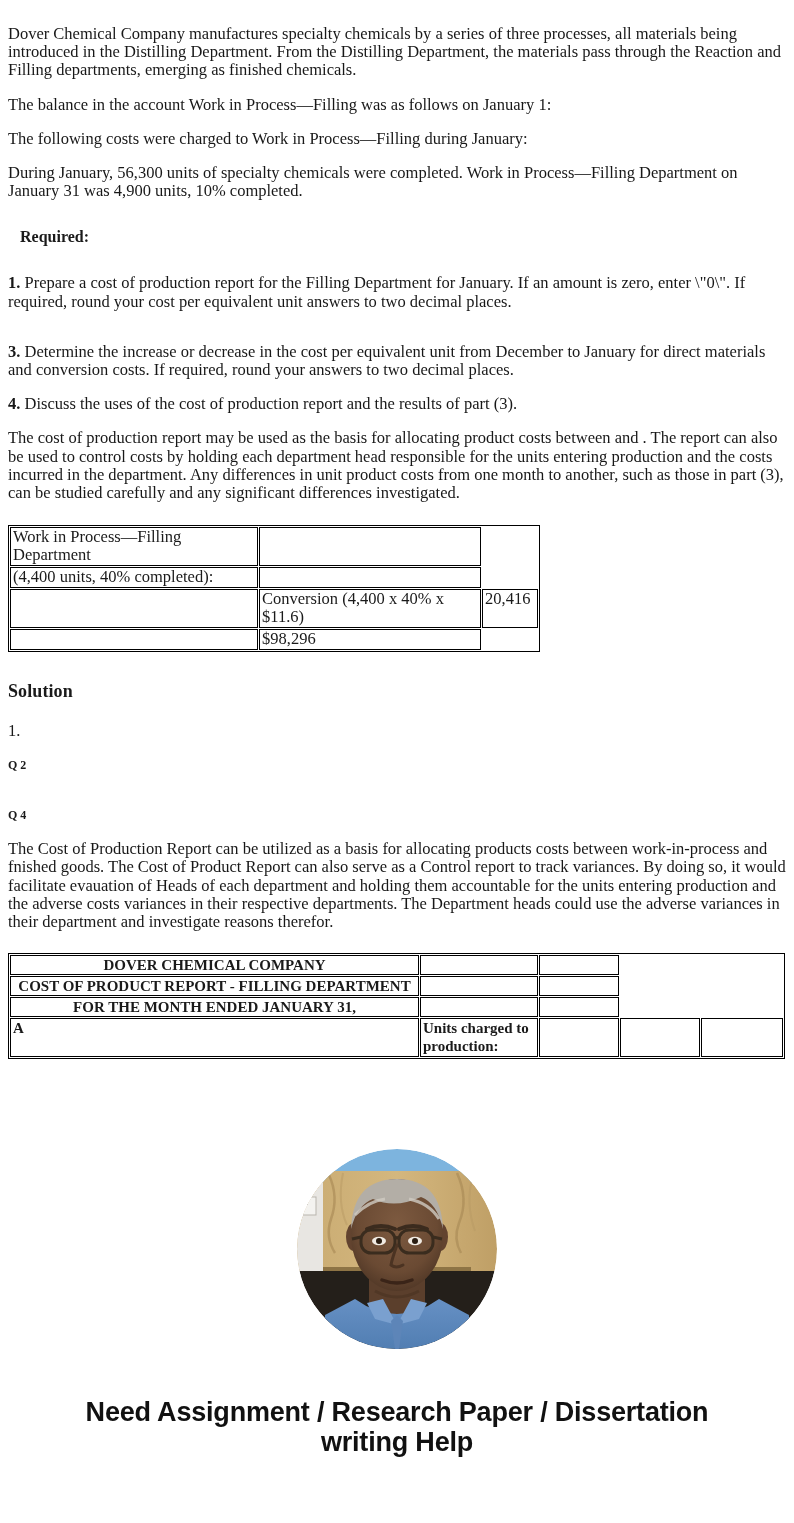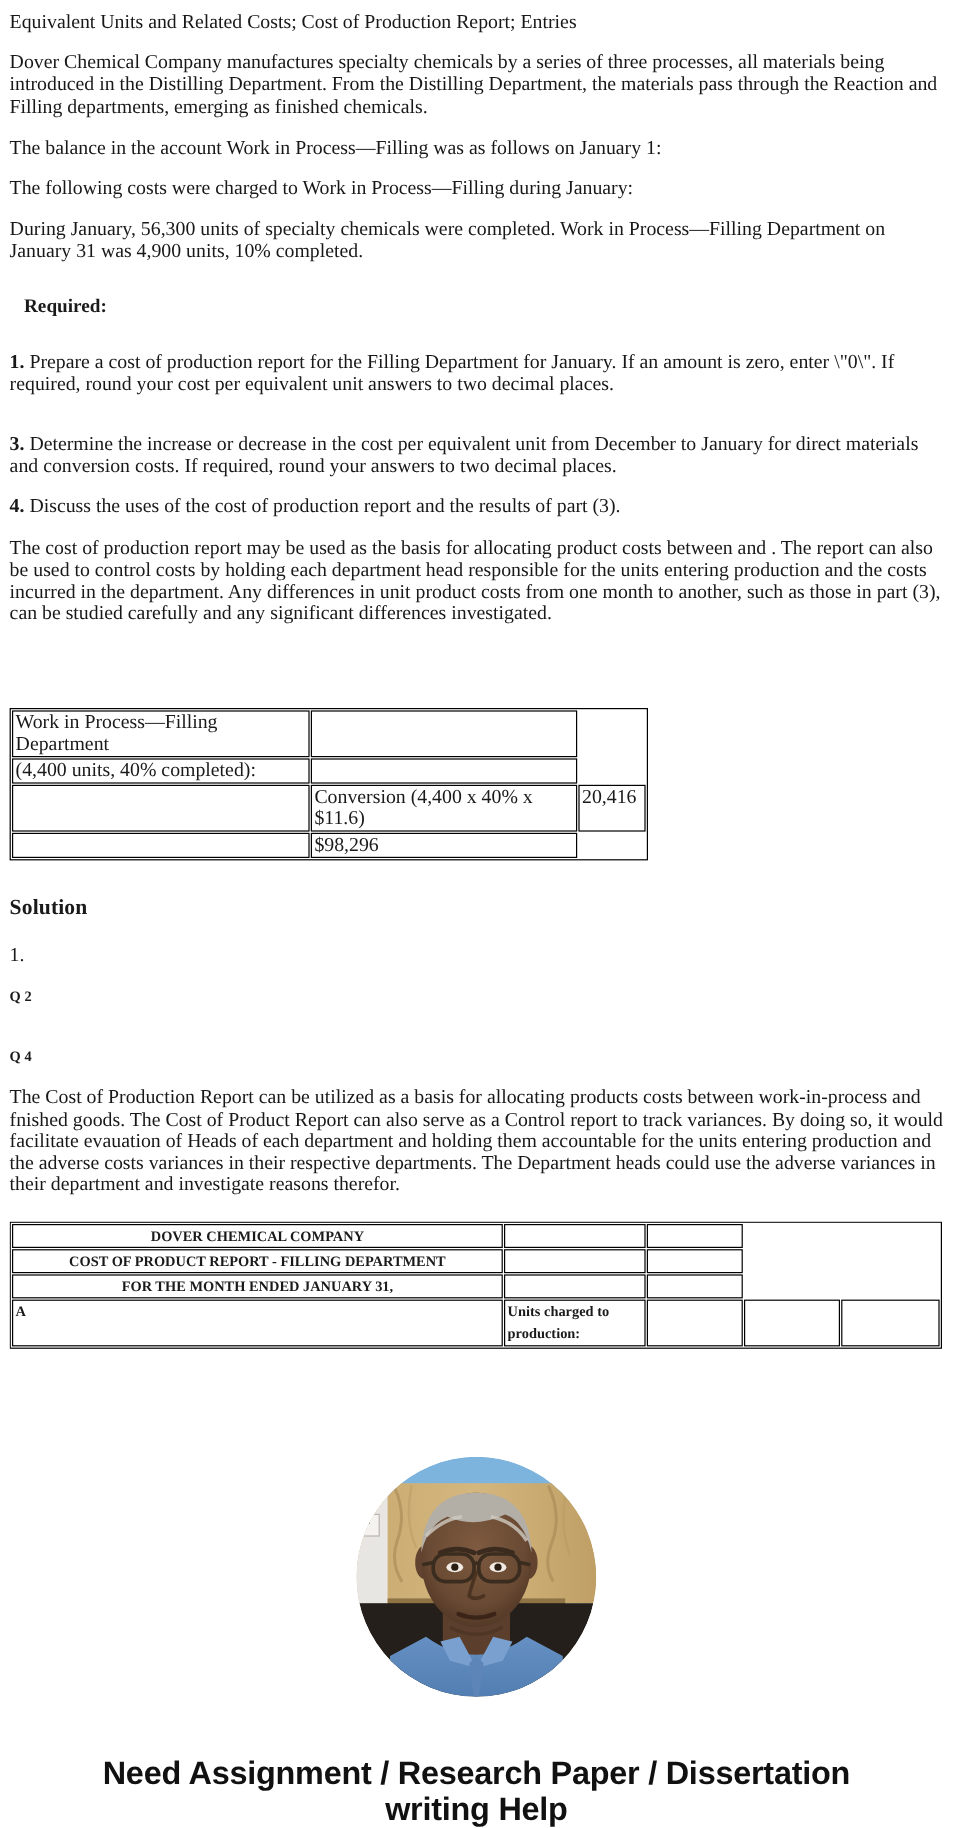--- a/index.html
+++ b/index.html
@@ -79,21 +79,21 @@
     vertical-align: top;
     height: 19px;
     box-sizing: border-box;
     background: #fff;
   }
   table.wp-table td.noborder {
     border: none;
   }
 
   
-  #wip-table { width: 530px; margin-top: 47px; }
+  #wip-table { width: 530px; }
   #wip-table col.c1 { width: 248px; }
   #wip-table col.c2 { width: 222px; }
   #wip-table col.c3 { width: 56px; }
 
   
   #cpr-table {
     width: 777px;
     border: 1px solid #000;
     border-collapse: separate;
     border-spacing: 1px;
@@ -101,21 +101,21 @@
   }
   #cpr-table col.d1 { width: 409px; }
   #cpr-table col.d2 { width: 118px; }
   #cpr-table col.d3 { width: 80px; }
   #cpr-table col.d4 { width: 80px; }
   #cpr-table col.d5 { width: 82px; }
   #cpr-table td {
     border: 1px solid #000;
     padding: 0 2px;
     vertical-align: top;
-    font-size: 12px;
+    font-size: 15px;
     line-height: 18px;
     background: #fff;
     box-sizing: border-box;
   }
   #cpr-table td.center-bold {
     text-align: center;
     font-weight: bold;
   }
   #cpr-table td.lead-bold {
     font-weight: bold;
@@ -160,21 +160,20 @@
   }
   .promo .line2 { display: block; }
 </style>
 </head>
 <body>
 
 <div class="doc">
 
   <div class="gap-sm" style="height:9px"></div>
 
-  <p class="para">Equivalent Units and Related Costs; Cost of Production Report; Entries</p>
 
   <div class="gap"></div>
 
   <p class="para">Dover Chemical Company manufactures specialty chemicals by a series of three processes, all materials being introduced in the Distilling Department. From the Distilling Department, the materials pass through the Reaction and Filling departments, emerging as finished chemicals.</p>
 
   <div class="gap"></div>
 
   <p class="para">The balance in the account Work in Process—Filling was as follows on January 1:</p>
 
   <div class="gap"></div>

